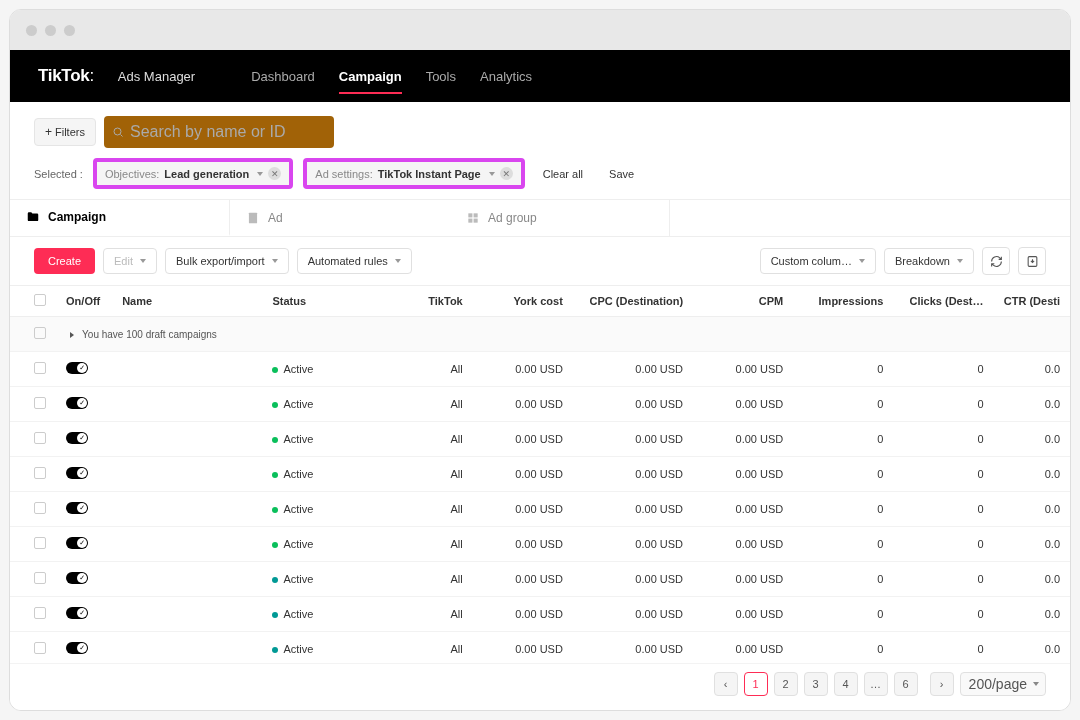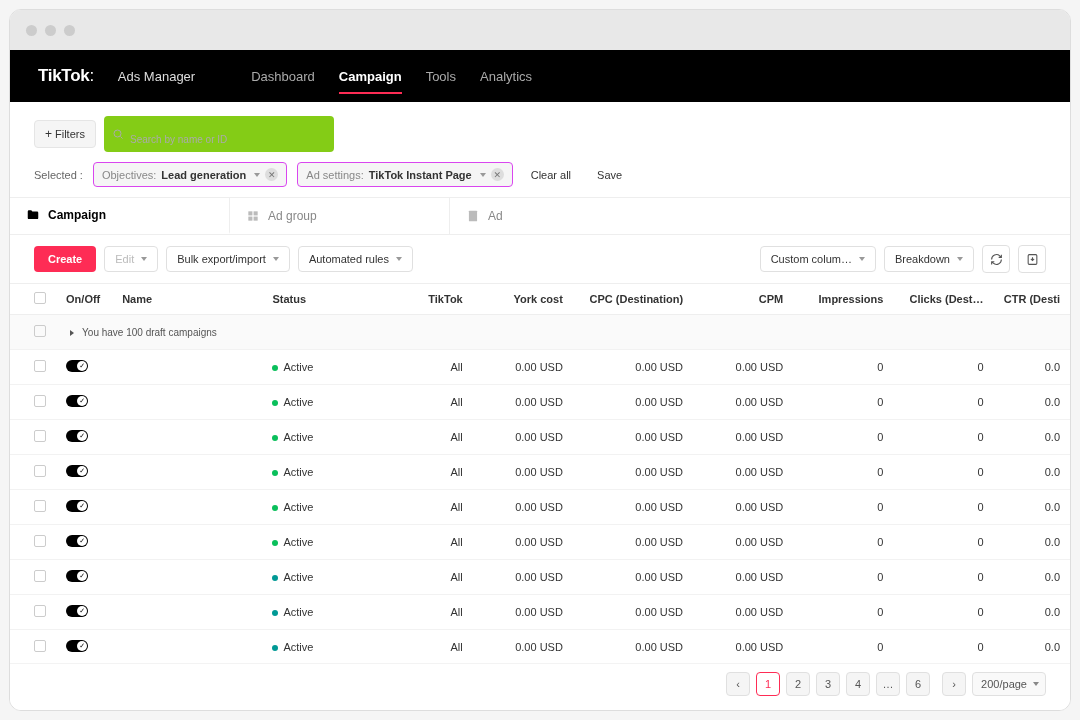--- a/index.html
+++ b/index.html
@@ -11,55 +11,55 @@
 .logo{font-weight:800;font-size:17px;letter-spacing:-.3px}
 .logo-sep{font-weight:400}
 .logo-sub{font-size:13px;font-weight:500;color:#ddd}
 .nav-item{font-size:13px;color:#aaa;cursor:pointer;padding:16px 0;position:relative}
 .nav-item.active{color:#fff;font-weight:600}
 .nav-item.active::after{content:"";position:absolute;left:0;right:0;bottom:6px;height:2px;background:#fe2c55}
 .toolbar{display:flex;align-items:center;padding:14px 24px 10px;gap:8px}
 .btn{font-size:11px;padding:6px 10px;border:1px solid #e5e5e5;border-radius:4px;background:#f5f5f5;cursor:pointer;display:inline-flex;align-items:center;gap:3px;color:#333}
 .search-wrap{position:relative;flex:0 0 230px}
 .search-wrap svg{position:absolute;left:8px;top:50%;transform:translateY(-50%)}
-.search{width:100%;font-size:10px;padding:18px 8px 7px 26px;border:none;background:#84cc16;border-radius:4px}
+.search{width:100%;font-size:16px;padding:7px 8px 7px 26px;border:none;background:#a16207;border-radius:4px}
 .search::placeholder{color:#aaa}
 .spacer{flex:1}
 .daterange{font-size:11px;background:#f5f5f5;border-radius:4px;padding:7px 10px;display:flex;align-items:center;gap:8px;color:#333}
 .daterange .tz{color:#aaa}
 .filterrow{display:flex;align-items:center;padding:0 24px 10px;gap:10px;font-size:11px;color:#666}
-.chip{background:#f5f5f5;border:1px solid #d946ef;border-radius:4px;padding:5px 8px;display:inline-flex;align-items:center;gap:5px;color:#888}
+.chip{background:#f5f5f5;border:4px solid #d946ef;border-radius:4px;padding:5px 8px;display:inline-flex;align-items:center;gap:5px;color:#888}
 .chip b{color:#333;font-weight:600}
 .chip .x{width:13px;height:13px;border-radius:50%;background:#ddd;display:inline-flex;align-items:center;justify-content:center;font-size:9px;color:#777;cursor:pointer}
 .linkbtn{color:#333;cursor:pointer;padding:5px 8px}
 .tabs{display:flex;border-top:1px solid #eee}
 .tab{flex:0 0 220px;padding:10px 16px;font-size:12px;color:#888;display:flex;align-items:center;gap:8px;border-right:1px solid #eee;cursor:pointer}
 .tab.active{color:#000;font-weight:600;border-bottom:2px solid transparent}
 .tab svg,.tab .ticon{width:14px;height:14px}
 .actions{display:flex;align-items:center;padding:10px 24px;gap:8px;border-top:1px solid #eee}
-.btn-primary{background:#fe2c55;color:#fff;border:none;font-size:11px;padding:7px 14px;border-radius:4px;cursor:pointer;font-weight:700}
+.btn-primary{background:#fe2c55;color:#fff;border:none;font-size:11px;padding:7px 14px;border-radius:4px;cursor:pointer;font-weight:400}
 .btn-outline{background:#fff;border:1px solid #e0e0e0;font-size:11px;padding:6px 10px;border-radius:4px;cursor:pointer;color:#333;display:inline-flex;align-items:center;gap:4px}
 .btn-outline.dis{color:#bbb}
 .iconbtn{width:28px;height:28px;border:1px solid #e0e0e0;border-radius:4px;background:#fff;display:inline-flex;align-items:center;justify-content:center;cursor:pointer}
 .table{width:100%;border-collapse:collapse;font-size:11px}
 .table th{text-align:left;padding:8px 10px;border-top:1px solid #eee;border-bottom:1px solid #eee;color:#333;font-weight:600;white-space:nowrap}
 .table th.r,.table td.r{text-align:right}
 .table td{padding:10px;border-bottom:1px solid #f2f2f2;color:#333;white-space:nowrap}
 .cb{width:12px;height:12px;border:1px solid #ccc;border-radius:2px;display:inline-block;cursor:pointer}
 .toggle{width:22px;height:12px;background:#000;border-radius:8px;position:relative;display:inline-block;cursor:pointer}
 .toggle::after{content:"✓";position:absolute;right:1px;top:1px;width:10px;height:10px;background:#fff;border-radius:50%;font-size:7px;color:#000;text-align:center;line-height:10px}
 .status-dot{width:6px;height:6px;border-radius:50%;display:inline-block;margin-right:5px}
 .status-dot.green{background:#0abf5b}
 .status-dot.teal{background:#009995}
 .draftrow td{background:#fafafa;color:#555;font-size:10px}
 .caret{display:inline-block;width:0;height:0;border-left:4px solid #555;border-top:3px solid transparent;border-bottom:3px solid transparent;margin:0 8px 0 4px}
 .footer{position:absolute;left:0;right:0;bottom:0;padding:8px 24px 14px;display:flex;align-items:center;gap:6px;justify-content:flex-end;background:#fff;border-top:1px solid #f3f3f3}
 .pgbtn{min-width:24px;height:24px;border:1px solid #e0e0e0;border-radius:4px;background:#f5f5f5;font-size:11px;display:inline-flex;align-items:center;justify-content:center;cursor:pointer;color:#555}
 .pgbtn.active{border-color:#fe2c55;color:#fe2c55;background:#fff}
-.pgsel{height:24px;border:1px solid #e0e0e0;border-radius:4px;background:#f9f9f9;font-size:11px;padding:0 18px 0 8px;display:inline-flex;align-items:center;cursor:pointer;color:#555;position:relative}
+.pgsel{height:24px;border:1px solid #e0e0e0;border-radius:4px;background:#f9f9f9;font-size:14px;padding:0 18px 0 8px;display:inline-flex;align-items:center;cursor:pointer;color:#555;position:relative}
 .pgsel::after{content:"";position:absolute;right:6px;top:50%;width:0;height:0;border-left:3px solid transparent;border-right:3px solid transparent;border-top:4px solid #888;transform:translateY(-50%)}
 .totalrow td{border-top:1px solid #e8e8e8;font-weight:500;color:#333}
 .info{width:11px;height:11px;border-radius:50%;background:#ddd;display:inline-flex;align-items:center;justify-content:center;font-size:8px;color:#888;margin-left:4px}
 .chev{width:0;height:0;border-left:3px solid transparent;border-right:3px solid transparent;border-top:4px solid #999;display:inline-block;margin-left:3px}
 .table-wrap{overflow-x:hidden}
 </style>
 </head>
 <body>
 
 <div class="window">
@@ -112,34 +112,34 @@
     <span class="linkbtn">Save</span>
   </div>
 
   <div class="tabs">
     <div class="tab active">
       <svg class="ticon" viewBox="0 0 24 24" fill="#000">
           <path d="M3 6a2 2 0 0 1 2-2h4l2 2h8a2 2 0 0 1 2 2v9a2 2 0 0 1-2 2H5a2 2 0 0 1-2-2V6z"></path>
         </svg>
       <span>Campaign</span>
     </div>
+    <div class="tab" style="border-right:none">
+      <svg class="ticon" viewBox="0 0 24 24" fill="#bbb">
+          <rect x="5" y="3" width="14" height="18" rx="1"></rect>
+        </svg>
+      <span>Ad</span>
+    </div>
     <div class="tab">
       <svg class="ticon" viewBox="0 0 24 24" fill="#bbb">
           <rect x="4" y="4" width="7" height="7"></rect>
           <rect x="13" y="4" width="7" height="7"></rect>
           <rect x="4" y="13" width="7" height="7"></rect>
           <rect x="13" y="13" width="7" height="7"></rect>
         </svg>
       <span>Ad group</span>
-    </div>
-    <div class="tab" style="border-right:none">
-      <svg class="ticon" viewBox="0 0 24 24" fill="#bbb">
-          <rect x="5" y="3" width="14" height="18" rx="1"></rect>
-        </svg>
-      <span>Ad</span>
     </div>
   </div>
 
   <div class="actions">
     <button class="btn-primary">Create</button>
     <button class="btn-outline dis">
         <span>Edit</span>
         <span class="chev"></span>
       </button>
     <button class="btn-outline">

